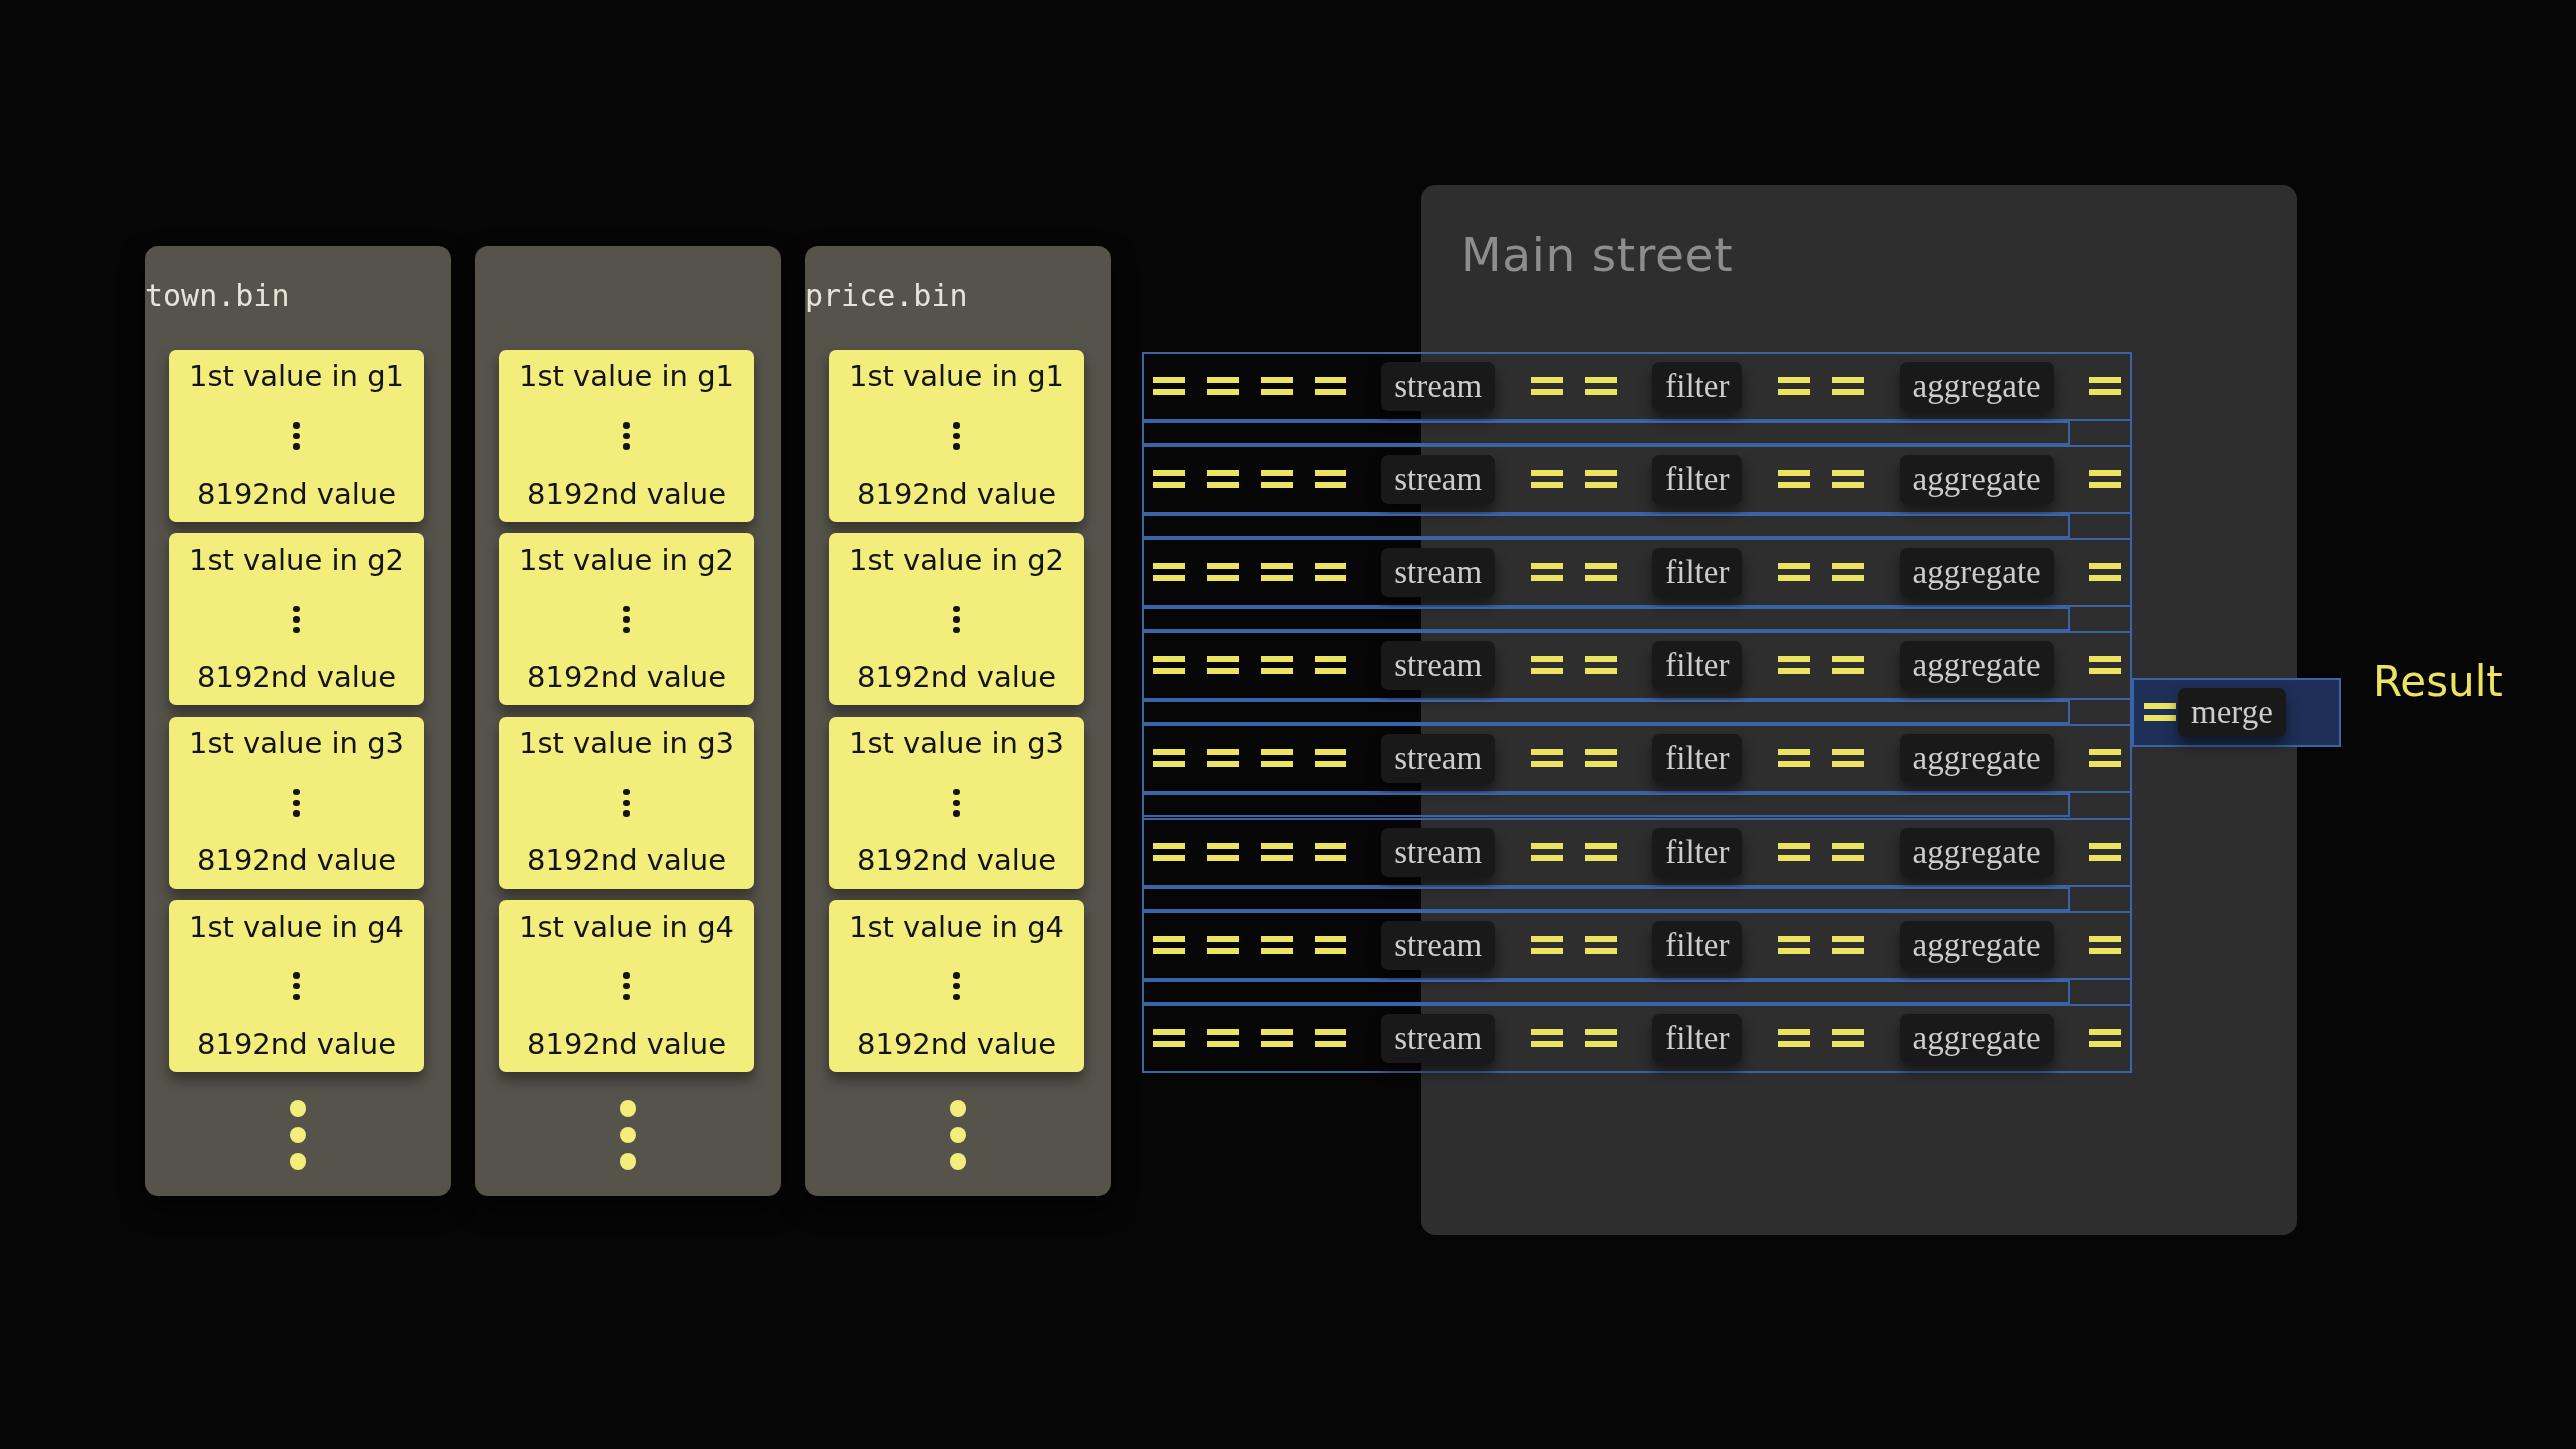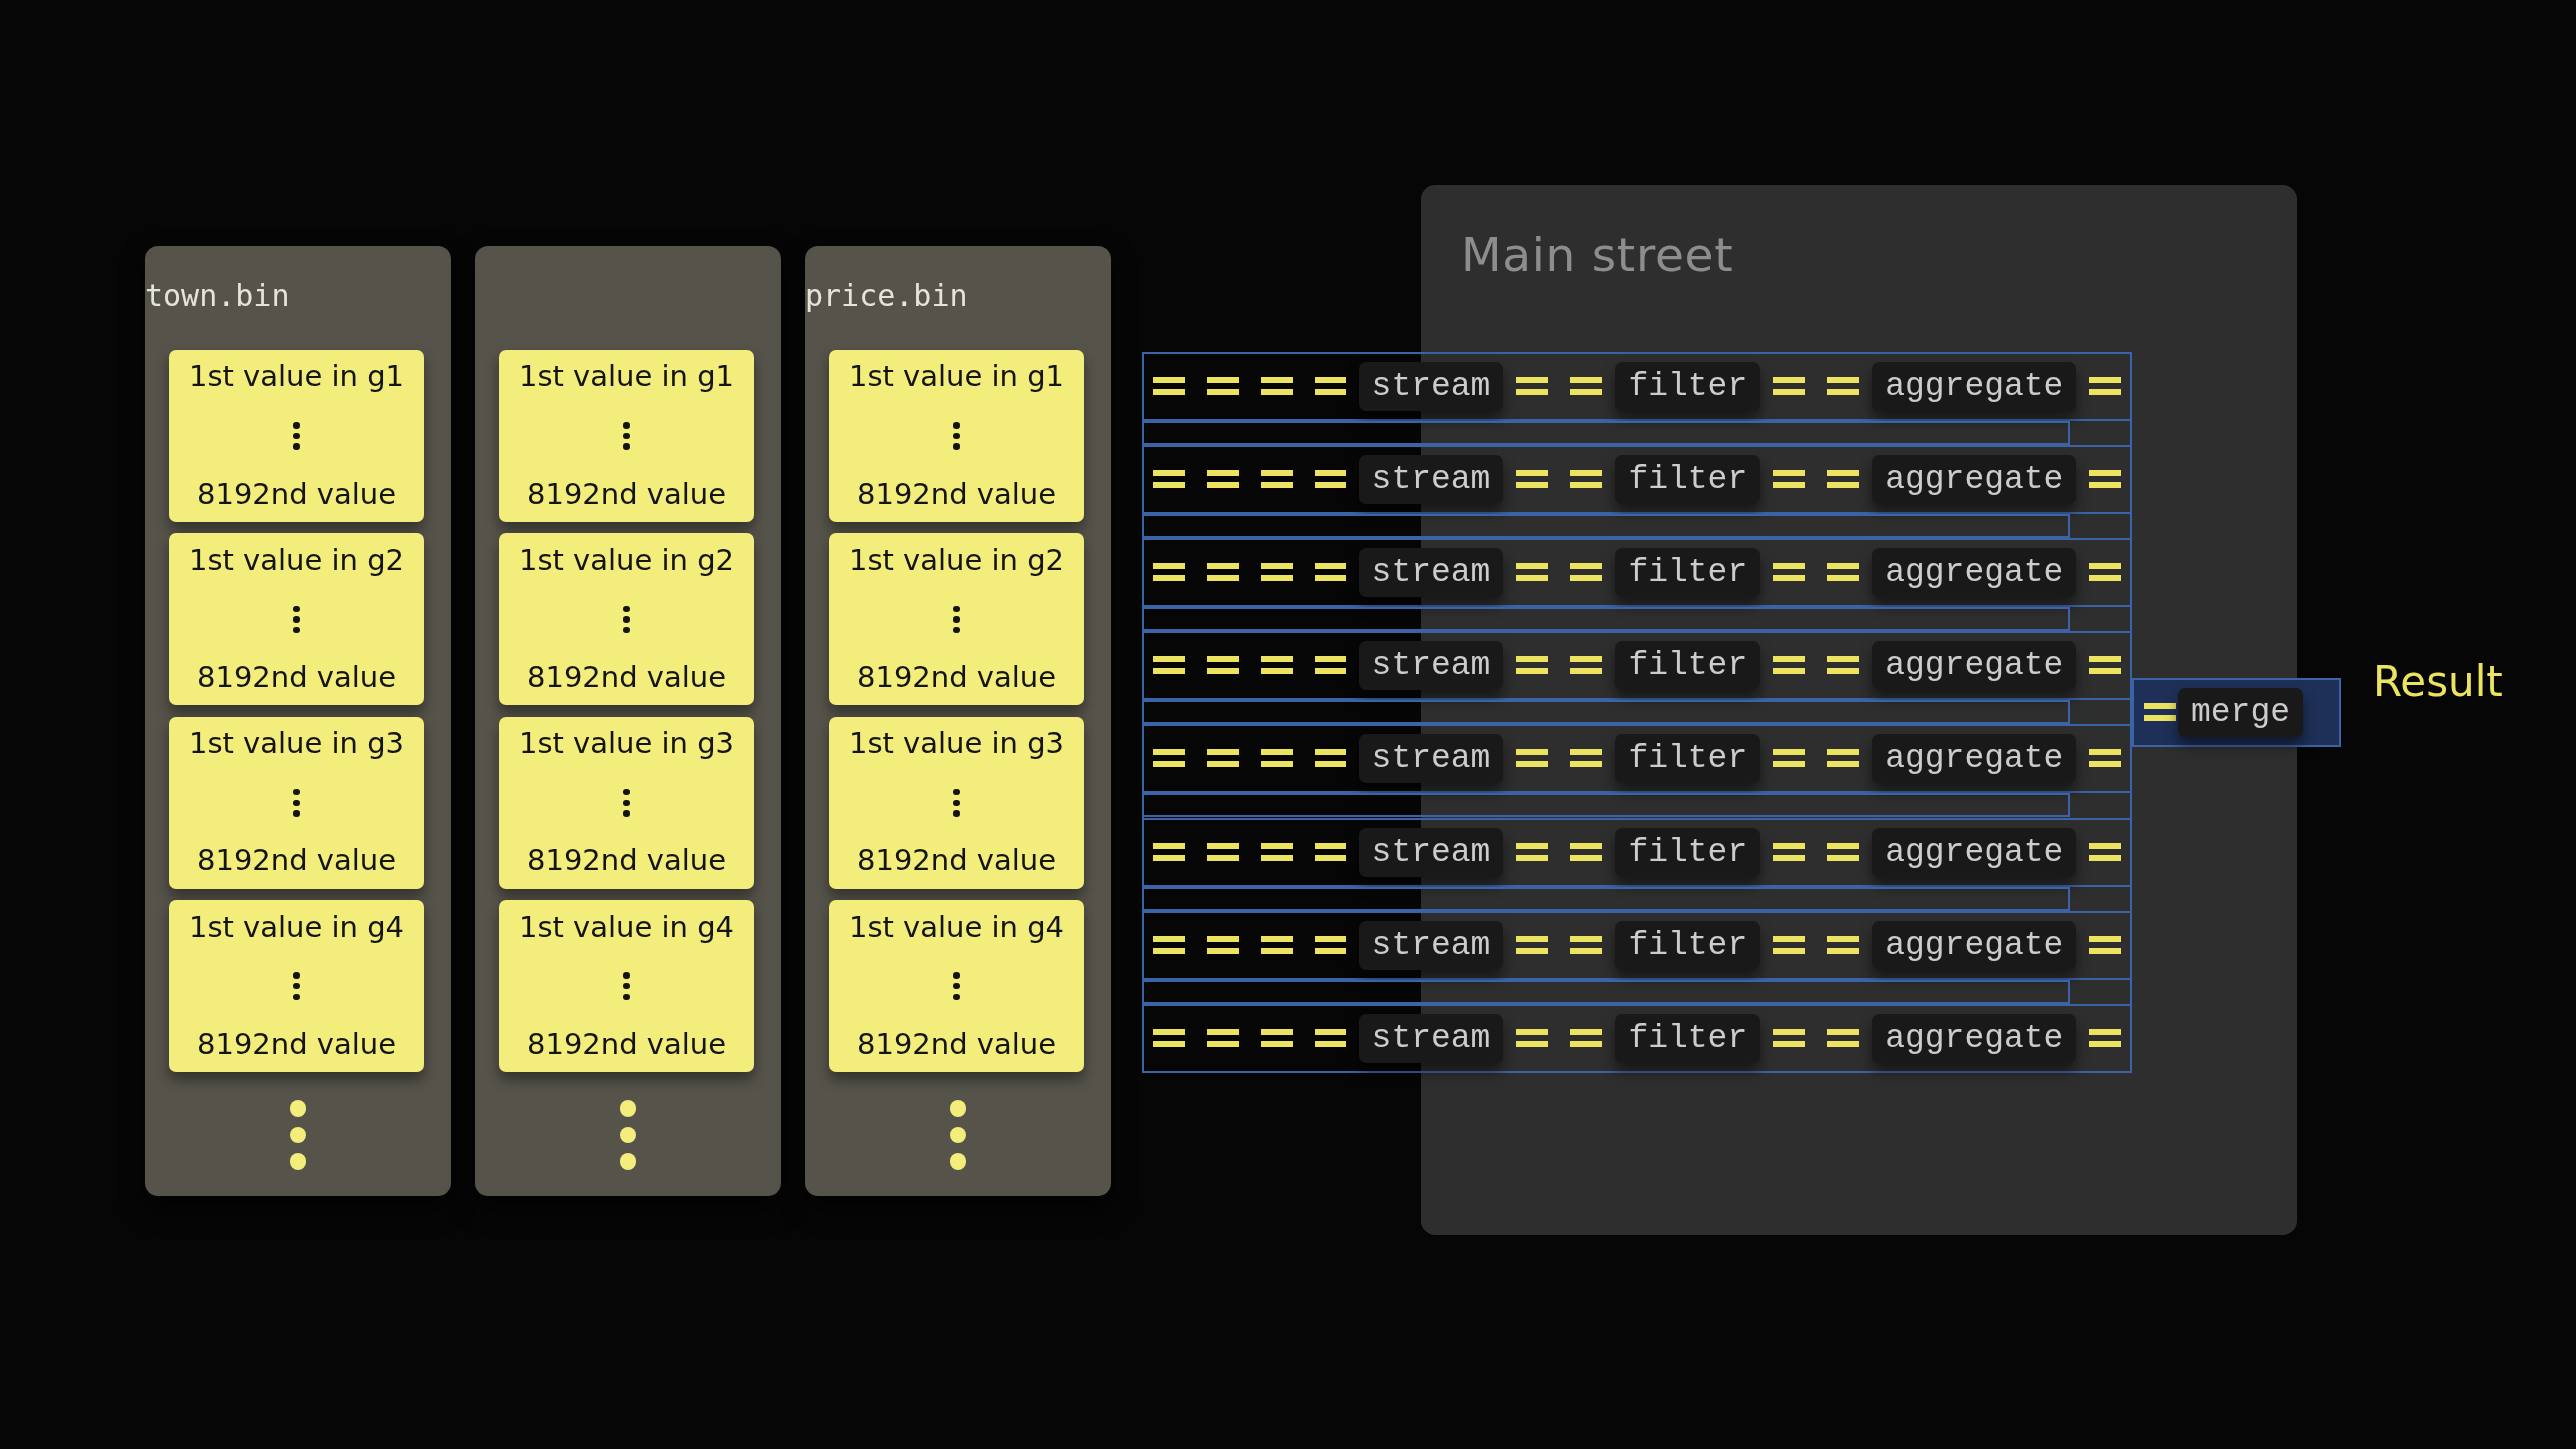--- a/index.html
+++ b/index.html
@@ -62,21 +62,21 @@
     height:18.6px;flex:0 0 auto;
     background-image:
       repeating-linear-gradient(90deg,var(--dash-yellow) 0 32px,transparent 32px 54px),
       repeating-linear-gradient(90deg,var(--dash-yellow) 0 32px,transparent 32px 54px);
     background-size:100% 6.4px,100% 6.4px;
     background-position:0 0,0 12px;
     background-repeat:no-repeat,no-repeat;
   }
   .stage{
     flex:0 0 auto;
-    font-family:Liberation Mono, monospace;font-size:33px;line-height:1.15;
+    font-family:Liberation Serif, serif;font-size:33px;line-height:1.15;
     color:var(--label-text);background:var(--label-box);
     padding:5.7px 13px;border-radius:7.2px;
     box-shadow:0 8.6px 13px rgba(0,0,0,.5);
     white-space:nowrap;
   }
 
   
   .merge-tab{
     position:absolute;left:2132px;top:678px;width:209px;height:69px;
     background:var(--merge-fill);border:2.9px solid var(--pipeline-blue);box-sizing:border-box;

